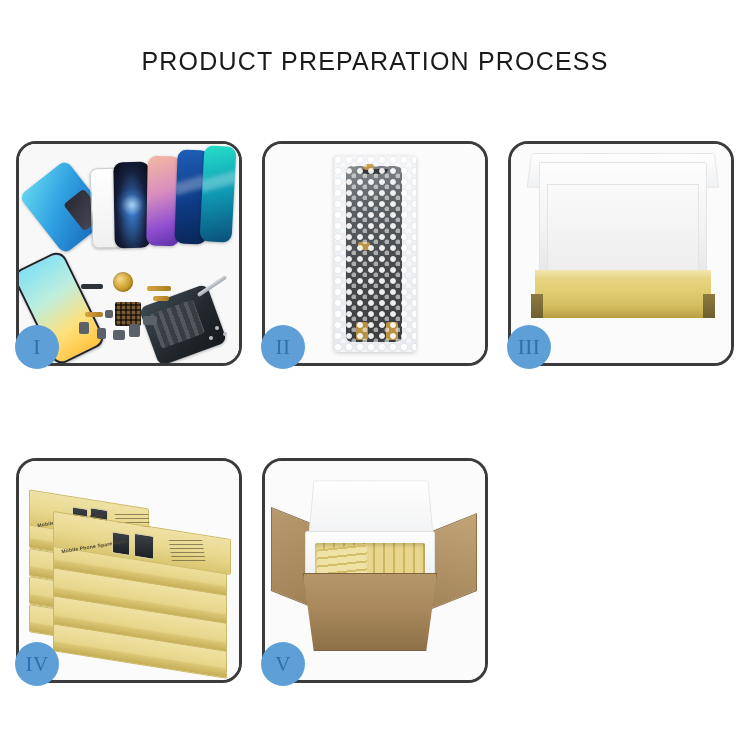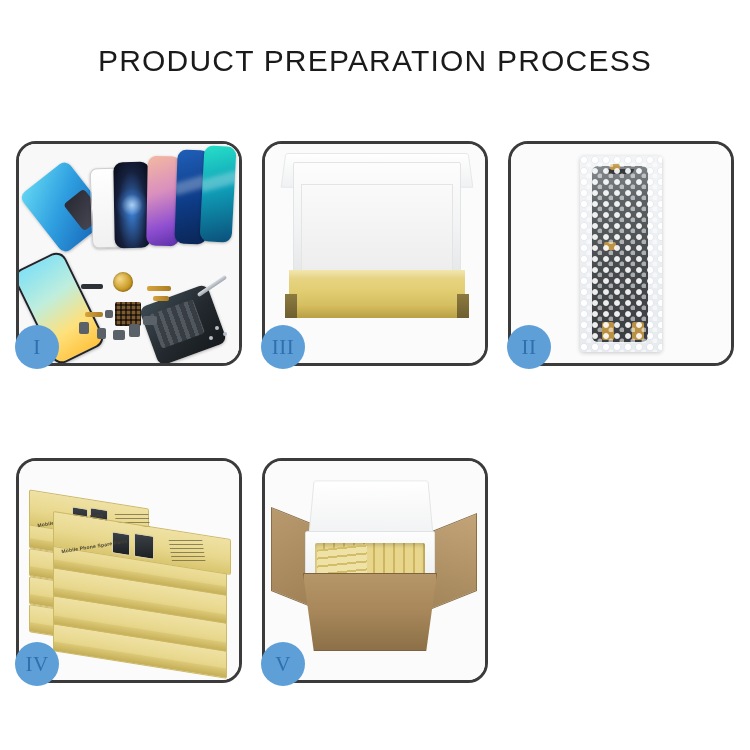--- a/index.html
+++ b/index.html
@@ -25,21 +25,21 @@
   
   .header {
     position: absolute;
     left: 0;
     top: 40px;
     width: 750px;
     text-align: center;
   }
   .title {
     font-family: "Liberation Sans", sans-serif;
-    font-size: 30px;
+    font-size: 25px;
     font-weight: 400;
     letter-spacing: 1.2px;
     color: #1a1a1a;
     line-height: 42px;
     white-space: nowrap;
   }
   .subtitle {
     font-family: "Liberation Sans", sans-serif;
     font-size: 14.5px;
     font-weight: 400;
@@ -433,46 +433,46 @@
         <div class="part screw" style="left:196px; top:182px;"></div>
         <div class="part screw" style="left:204px; top:188px;"></div>
         <div class="part screw" style="left:190px; top:192px;"></div>
         <span class="sr-only">Assorted smartphone display assemblies, tempered glass and small internal parts</span>
       </div>
       <div class="badge">I</div>
     </div>
 
     <div class="panel">
       <div class="panel-inner">
+        <div class="bubble-wrap">
+          <div class="bw-screen"></div>
+          <div class="bw-flex" style="left:30px; top:8px; width:10px; height:6px;"></div>
+          <div class="bw-flex" style="left:24px; top:86px; width:12px; height:8px;"></div>
+          <div class="bw-flex" style="left:22px; top:166px; width:12px; height:18px;"></div>
+          <div class="bw-flex" style="left:52px; top:166px; width:12px; height:18px;"></div>
+          <div class="bw-gloss"></div>
+        </div>
+        <span class="sr-only">Phone screen assembly wrapped in clear bubble film</span>
+      </div>
+      <div class="badge">II</div>
+    </div>
+
+    <div class="panel">
+      <div class="panel-inner">
         <div class="box3-lidtop"></div>
         <div class="box3-lid"></div>
         <div class="box3-foam"></div>
         <div class="box3-fill"></div>
         <div class="box3-tray"></div>
         <div class="box3-tray-side"></div>
         <div class="box3-flapL"></div>
         <div class="box3-flapR"></div>
         <span class="sr-only">Open yellow kraft box lined with white foam containing bubble wrapped items</span>
       </div>
       <div class="badge">III</div>
-    </div>
-
-    <div class="panel">
-      <div class="panel-inner">
-        <div class="bubble-wrap">
-          <div class="bw-screen"></div>
-          <div class="bw-flex" style="left:30px; top:8px; width:10px; height:6px;"></div>
-          <div class="bw-flex" style="left:24px; top:86px; width:12px; height:8px;"></div>
-          <div class="bw-flex" style="left:22px; top:166px; width:12px; height:18px;"></div>
-          <div class="bw-flex" style="left:52px; top:166px; width:12px; height:18px;"></div>
-          <div class="bw-gloss"></div>
-        </div>
-        <span class="sr-only">Phone screen assembly wrapped in clear bubble film</span>
-      </div>
-      <div class="badge">II</div>
     </div>
 
     <div class="panel">
       <div class="panel-inner">
         <div class="stack">
 
           <div class="sbox" style="left:2px;  top:52px;  width:110px; height:26px; transform:skewY(9deg);">
               <div class="side"></div>
             </div>
           <div class="sbox" style="left:2px;  top:80px;  width:110px; height:26px; transform:skewY(9deg);">

